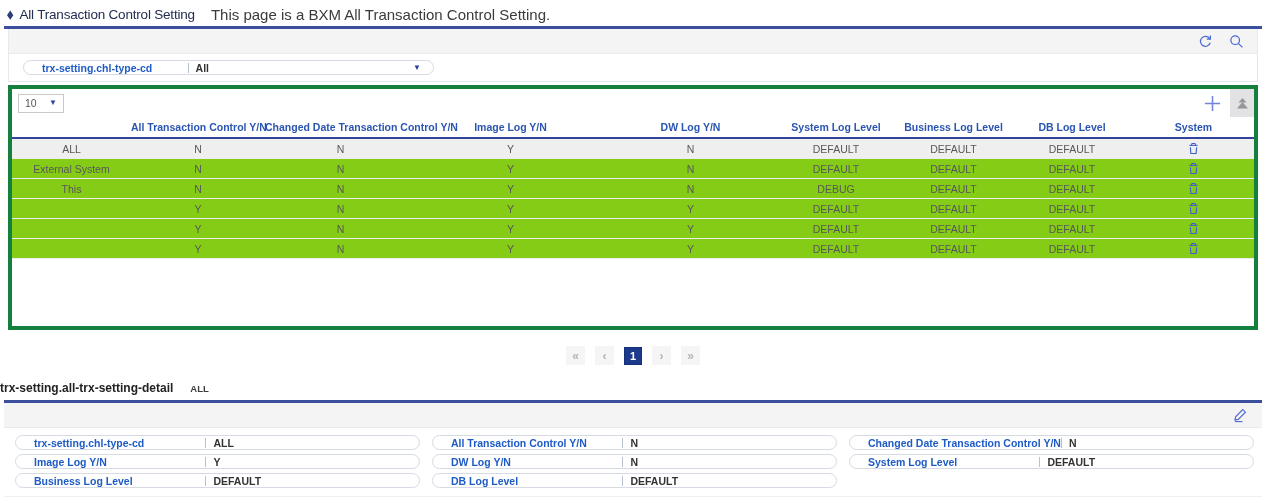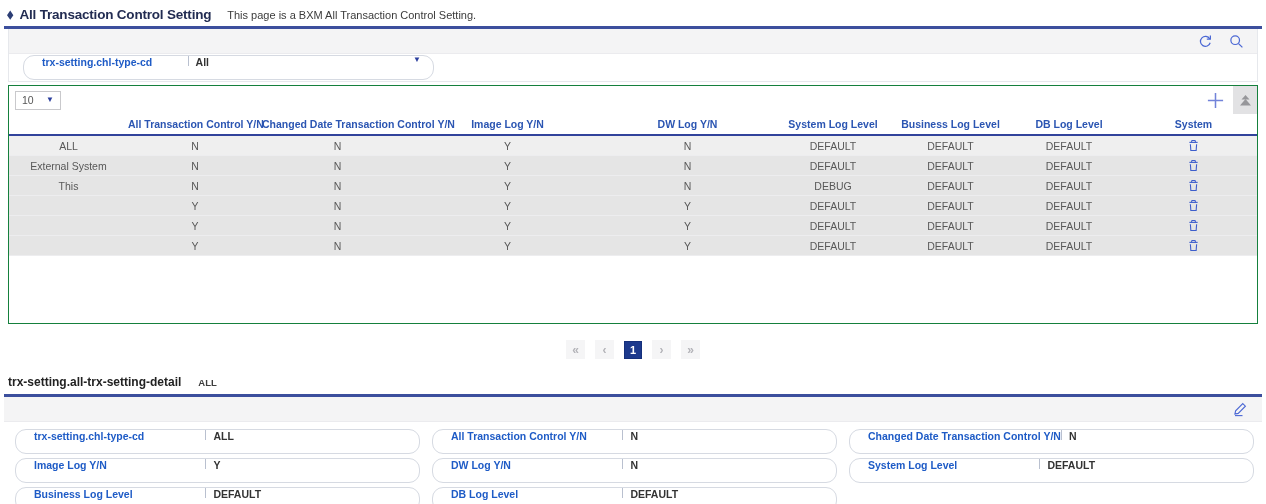--- a/index.html
+++ b/index.html
@@ -4,70 +4,70 @@
 <style>
   * { box-sizing: border-box; }
   html,body { margin:0; padding:0; }
   body {
     width:1266px; height:504px; background:#fff; overflow:hidden; position:relative;
     font-family:"Liberation Sans", sans-serif;
   }
   
   .page-title-row { display:flex; align-items:center; height:26px; padding:3px 8px 0 6px; }
   .bullet { color:#2c3e75; font-size:11px; margin-right:5px; transform:scaleX(.7); font-weight:700; }
-  .page-title { font-size:13.5px; font-weight:700; color:#222c52; letter-spacing:-.2px; }
-  .page-subtitle { font-size:11px; color:#3b3b3b; margin-left:16px; }
+  .page-title { font-size:13.5px; font-weight:400; color:#222c52; letter-spacing:-.2px; }
+  .page-subtitle { font-size:15px; color:#3b3b3b; margin-left:16px; }
   .navy-line { height:3px; background:#3c4f9d; margin:0 4px; }
   .navy-line.thin { height:3px; }
 
   
   .search-section { margin:0 8px; border:1px solid #e6e8ec; border-top:none; }
   .toolbar-gray { height:25px; background:#f4f4f5; display:flex; align-items:center;
                   justify-content:flex-end; gap:16px; padding-right:13px; border-bottom:1px solid #ebebee; }
   .icon-btn { display:flex; align-items:center; justify-content:center; cursor:pointer; background:none; border:none; padding:0; }
   .filter-row { height:27px; display:flex; align-items:center; padding-left:14px; background:#fff; }
 
-  .pill { height:25px; border:1px solid #d6dae2; border-radius:11px; display:flex;
-          align-items:flex-start; background:#fff; overflow:hidden; }
+  .pill { height:15px; border:1px solid #d6dae2; border-radius:11px; display:flex;
+          align-items:center; background:#fff; overflow:hidden; }
   .pill .lbl { padding-left:18px; font-size:10.5px; font-weight:700; color:#1e5bc6; white-space:nowrap; }
   .pill .sep { width:1px; height:10px; background:#b9c0cf; flex:0 0 1px; }
   .pill .val { flex:1; padding-left:7px; font-size:10.5px; font-weight:700; color:#333; white-space:nowrap; }
   .filter-pill { width:411px; }
   .filter-pill .lbl { flex:0 0 40%; }
   .dd-arrow { color:#2b3f9e; font-size:8px; padding-right:12px; line-height:1; }
 
   
-  .grid-section { margin:3px 8px 16px; border:1px solid #15803d; }
+  .grid-section { margin:3px 8px 16px; border:4px solid #15803d; }
   .grid-toolbar { height:28px; display:flex; align-items:center; justify-content:space-between;
                   padding-left:6px; background:#fff; }
   .page-size-box { width:46px; height:19px; border:1px solid #c9c9cc; display:flex; align-items:center;
                    justify-content:space-between; padding:0 6px; font-size:10.5px; color:#555; cursor:pointer; background:#fff; }
   .page-size-box .dd-arrow { padding-right:0; }
   .grid-actions { display:flex; align-items:center; height:100%; }
   .plus-btn { width:36px; height:28px; }
   .export-btn { width:24px; height:28px; background:#e2e2e4; }
 
   .thead, .tr { display:grid; grid-template-columns:119px 134px 151px 189px 171px 120px 115px 122px 1fr; align-items:center; }
   .thead { height:22px; border-bottom:2px solid #31439b; background:#fff; }
   .th { text-align:center; font-size:10.5px; font-weight:700; color:#2b55b2; white-space:nowrap; }
-  .tr { height:20px; border-bottom:1px solid #ededef; background:#e5e5e5; }
+  .tr { height:20px; border-bottom:1px solid #ededef; background:#84cc16; }
   .tr.selected { background:#efefef; }
   .td { text-align:center; font-size:10.5px; color:#585858; }
   .td-del { display:flex; justify-content:center; }
   .table-filler { height:67px; background:#fff; }
 
   
   .pagination { display:flex; justify-content:center; align-items:center; gap:10px; margin-top:9px; }
   .pg { width:19px; height:19px; display:flex; align-items:center; justify-content:center;
         background:#f5f5f6; color:#b3b3b8; font-size:12px; font-weight:700; cursor:pointer;
         border:none; font-family:inherit; }
   .pg.active { background:#1c398c; color:#fff; font-size:11px; width:18px; height:18px; border:1px solid #15307b; }
 
   
-  .detail-title-row { display:flex; align-items:baseline; margin:16px 8px 5px; }
+  .detail-title-row { display:flex; align-items:baseline; margin:16px 0 5px; }
   .detail-title { font-size:12px; font-weight:700; color:#222; }
   .detail-sub { font-size:9.5px; font-weight:700; color:#3d3d3d; margin-left:17px; }
   .detail-body { margin:0 4px; border-bottom:1px solid #f0f0f2; padding-bottom:8px; }
   .detail-toolbar { height:25px; background:#f4f4f5; display:flex; align-items:center;
                     justify-content:flex-end; padding-right:14px; border-bottom:1px solid #ebebee; }
   .detail-form { padding:7px 8px 0 11px; display:grid; grid-template-columns:1fr 1fr 1fr;
                  column-gap:12px; row-gap:4px; }
   .field-pill .lbl { flex:0 0 47%; }
 </style>
 </head>

